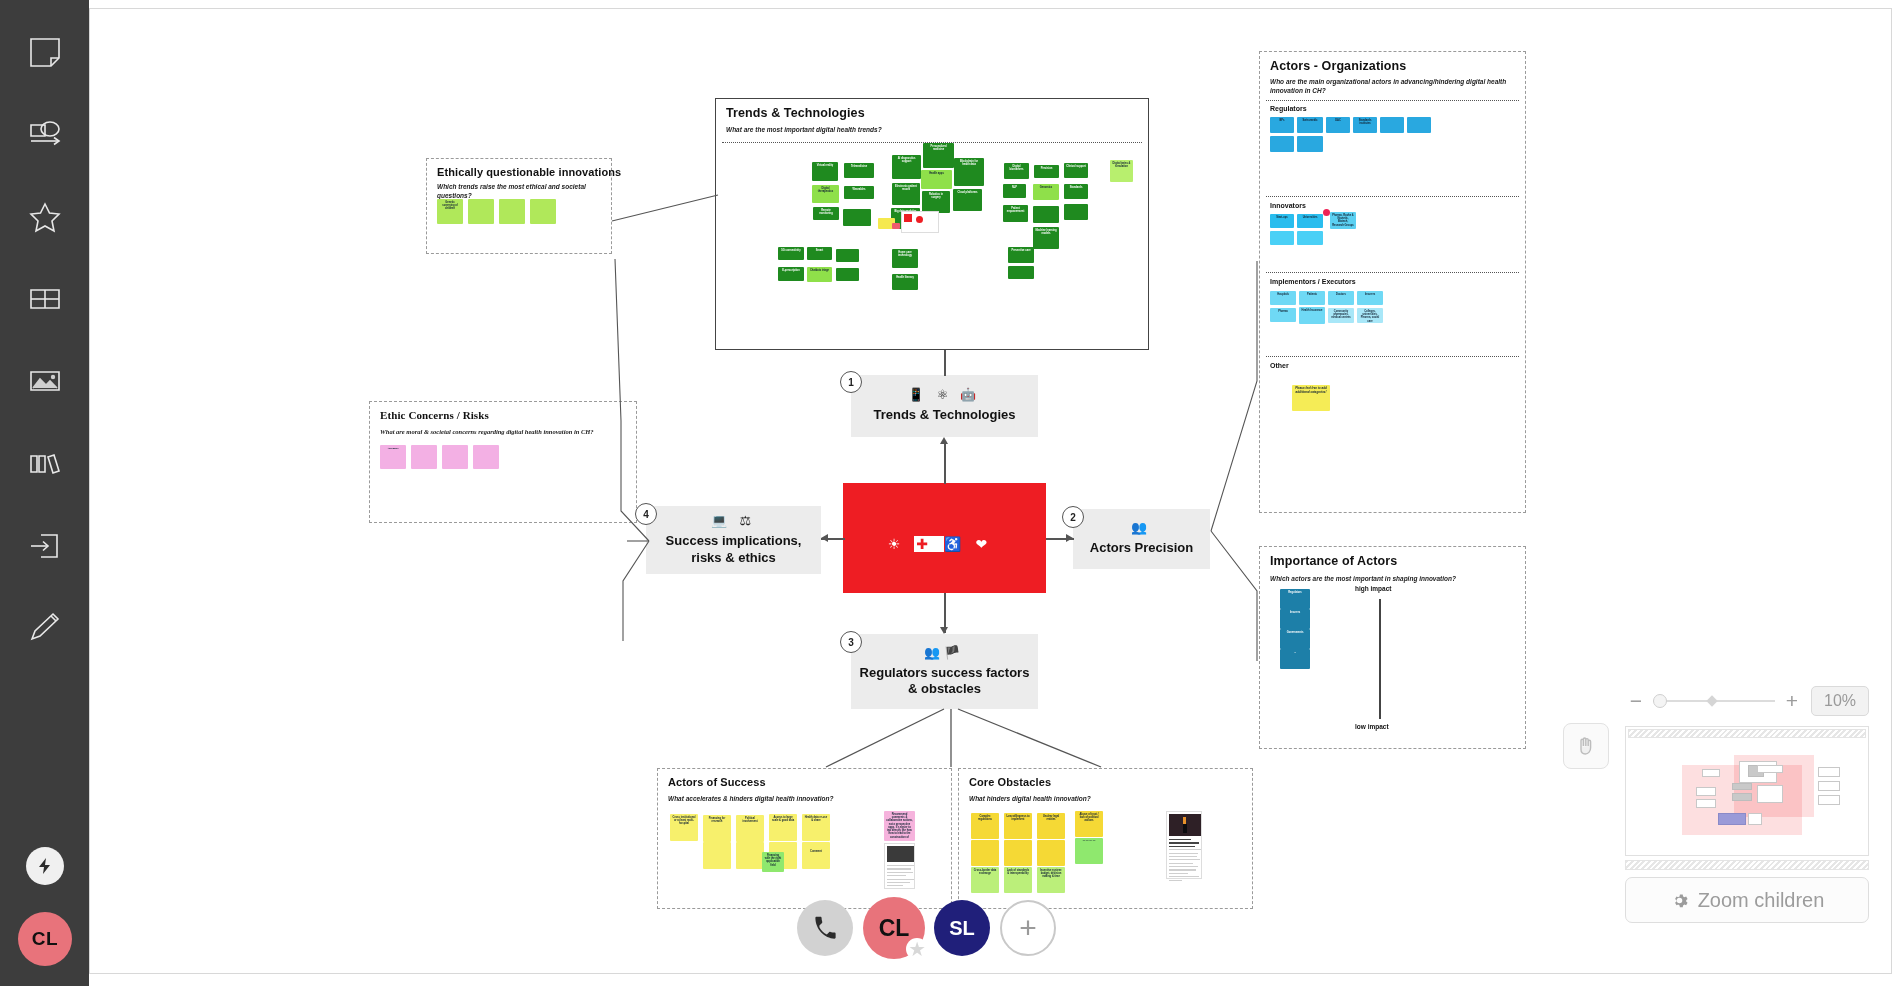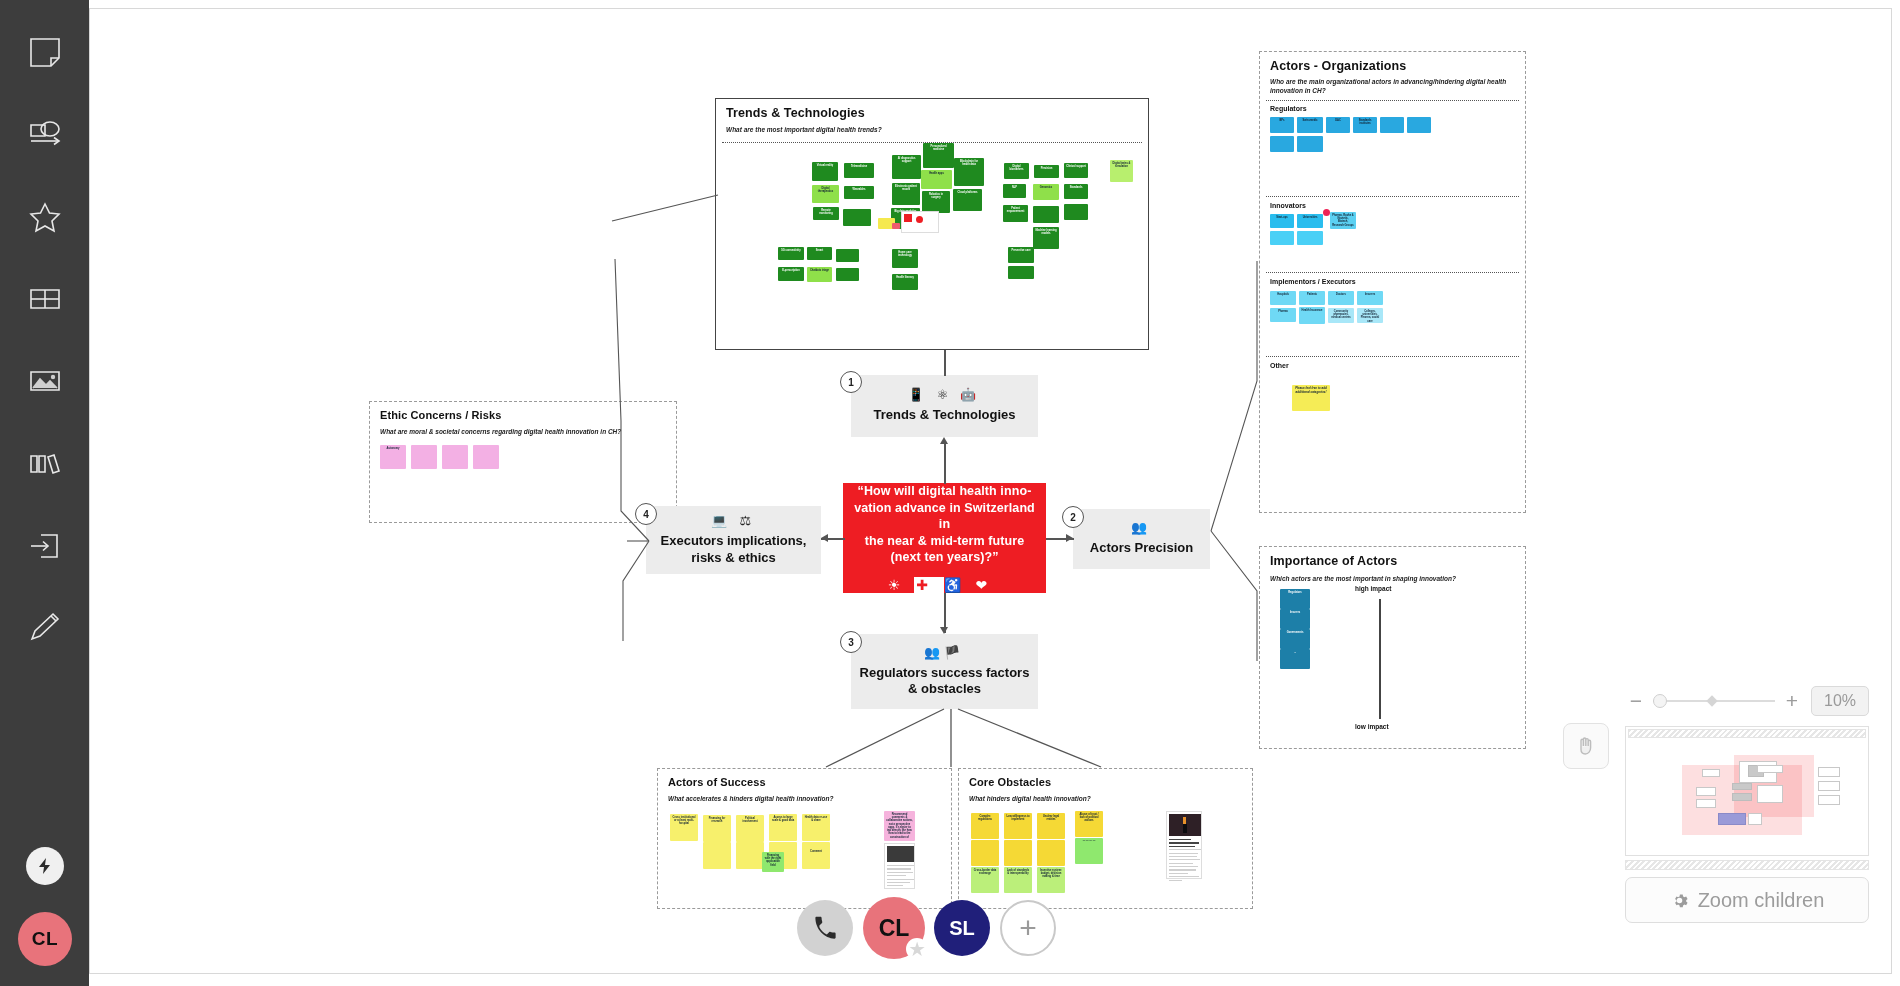--- a/index.html
+++ b/index.html
@@ -384,22 +384,32 @@
 
       <div class="note" style="left:162px; top:119px; width:17px; height:11px; background:#f5e94e;"></div>
       <div class="note" style="left:176px; top:124px; width:8px; height:6px; background:#ee5b6e;"></div>
       <div class="note" style="left:186px; top:124px; width:8px; height:6px; background:#6fd4f0;"></div>
       <div class="media-card" style="left:185px; top:112px; width:38px; height:22px;">
         <div style="position:absolute;left:2px;top:2px;width:8px;height:8px;background:#ee1d23;"></div>
         <div style="position:absolute;left:14px;top:4px;width:7px;height:7px;border-radius:50%;background:#ee1d23;"></div>
       </div>
     </div>
 
-
-    <div class="frame" style="left:368px; top:400px; width:308px; height:122px;">
+    <div class="frame" style="left:425px; top:157px; width:186px; height:96px;">
+      <div class="frame-title">Ethically questionable innovations</div>
+      <div class="frame-sub" style="top:24px; width:175px;">Which trends raise the most ethical and societal questions?</div>
+      <div class="note light" style="left:10px; top:40px; width:26px; height:25px; background:#b0e85a;">
+            <div class="ntxt">Genetic screening of children</div>
+          </div>
+      <div class="note" style="left:41px; top:40px; width:26px; height:25px; background:#b0e85a;"></div>
+      <div class="note" style="left:72px; top:40px; width:26px; height:25px; background:#b0e85a;"></div>
+      <div class="note" style="left:103px; top:40px; width:26px; height:25px; background:#b0e85a;"></div>
+    </div>
+
+    <div class="frame" style="left:368px; top:400px; width:268px; height:122px;font-family:Liberation Serif, serif;">
       <div class="frame-title">Ethic Concerns / Risks</div>
       <div class="frame-sub" style="top:26px; width:246px;">What are moral &amp; societal concerns regarding digital health innovation in CH?</div>
       <div class="note light" style="left:10px; top:43px; width:26px; height:24px; background:#f3b0e4;">
             <div class="ntxt">Autonomy</div>
           </div>
       <div class="note" style="left:41px; top:43px; width:26px; height:24px; background:#f3b0e4;"></div>
       <div class="note" style="left:72px; top:43px; width:26px; height:24px; background:#f3b0e4;"></div>
       <div class="note" style="left:103px; top:43px; width:26px; height:24px; background:#f3b0e4;"></div>
     </div>
 
@@ -587,26 +597,20 @@
           </div>
       <div class="note light" style="left:20px; top:102px; width:30px; height:20px; background:#1d7fa8;">
             <div class="ntxt" style="color:#fff">...</div>
           </div>
       <div class="axis-cap" style="left:95px; top:38px;">high impact</div>
       <div class="axis-line" style="left:119px; top:52px; height:120px;"></div>
       <div class="axis-cap" style="left:95px; top:176px;">low impact</div>
     </div>
 
     <div id="center-q" style="left:842px; top:482px; width:203px; height:110px;">
-      <div class="qtext">
-        <span>“How will digital health inno-</span><br>
-        <span>vation advance in Switzerland in</span><br>
-        <span>the near &amp; mid-term future</span><br>
-        <span>(next ten years)?”</span>
-      </div>
       <div class="qicons">
         <span>☀</span><span style="background:#fff;color:#ee1d23;padding:0 2px;">✚</span><span>♿</span><span>❤</span>
       </div>
     </div>
 
     <div class="node" style="left:850px; top:374px; width:187px; height:62px;">
       <div class="node-icons">📱 ⚛ 🤖</div>
       <div class="node-label">Trends &amp; Technologies</div>
       <div class="node-badge" style="left:-11px; top:-4px;">1</div>
     </div>
@@ -621,21 +625,21 @@
       <div class="node-icons">👥🏴</div>
       <div class="node-label">
         <span>Regulators success factors</span><br><span>&amp; obstacles</span>
       </div>
       <div class="node-badge" style="left:-11px; top:-3px;">3</div>
     </div>
 
     <div class="node" style="left:645px; top:505px; width:175px; height:68px;">
       <div class="node-icons">💻 ⚖</div>
       <div class="node-label">
-        <span>Executors implications,</span><br><span>risks &amp; ethics</span>
+        <span>Success implications,</span><br><span>risks &amp; ethics</span>
       </div>
       <div class="node-badge" style="left:-11px; top:-3px;">4</div>
     </div>
 
     <div class="conn" style="left:943px; top:443px; width:1.6px; height:40px;"></div>
     <div class="arrow up" style="left:939px; top:436px;"></div>
 
     <div class="conn" style="left:943px; top:349px; width:1.6px; height:26px;"></div>
 
     <div class="conn" style="left:1045px; top:537px; width:28px; height:1.6px;"></div>

